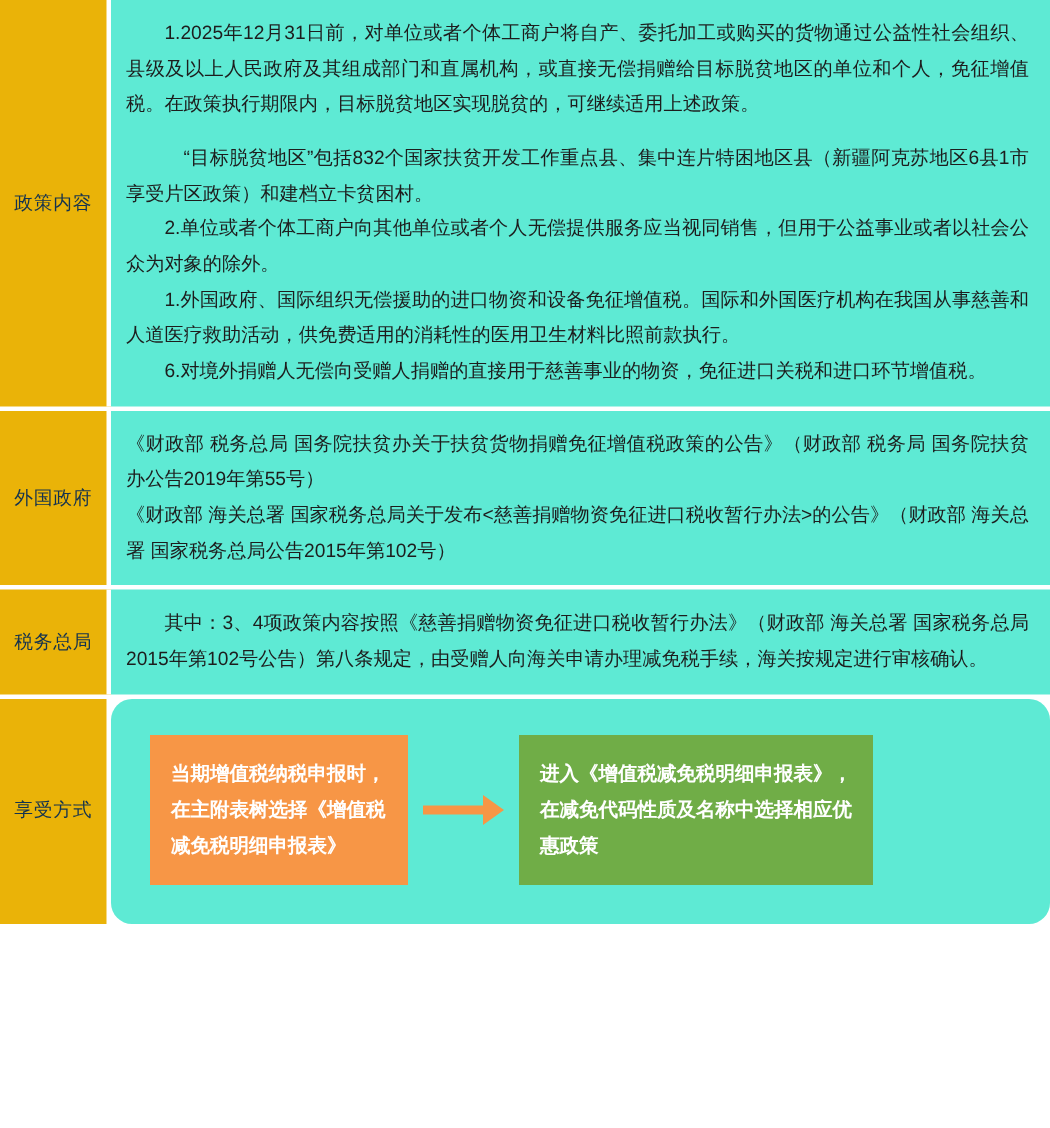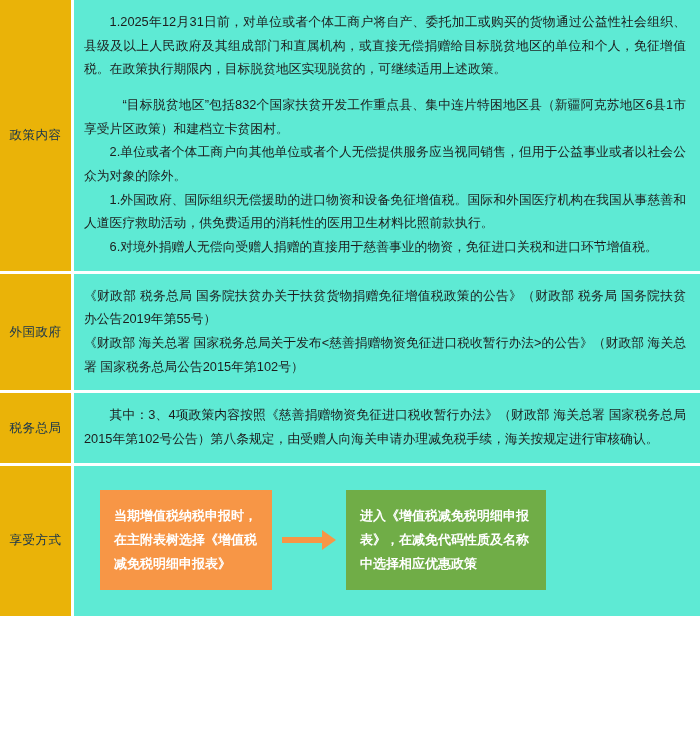--- a/index.html
+++ b/index.html
@@ -76,41 +76,42 @@
     font-weight: bold;
     font-size: 13px;
     line-height: 1.85;
     text-align: left;
   }
   .flow-box.orange {
     background: #f79646;
   }
   .flow-box.green {
     background: #70ad47;
-    width: 200px;
+    width: 236px;
   }
   .arrow {
     display: flex;
     align-items: center;
     margin: 0 10px;
   }
   .arrow-line {
     width: 40px;
     height: 6px;
     background: #f79646;
   }
   .arrow-head {
     width: 0;
     height: 0;
     border-top: 10px solid transparent;
     border-bottom: 10px solid transparent;
     border-left: 14px solid #f79646;
   }
   .operation-row .content-cell {
     padding: 0;
+    border-radius: 14px;
   }
 </style>
 </head>
 <body>
 
 <div class="doc">
 
   <div class="row">
     <div class="label-cell">政策内容</div>
     <div class="content-cell">

